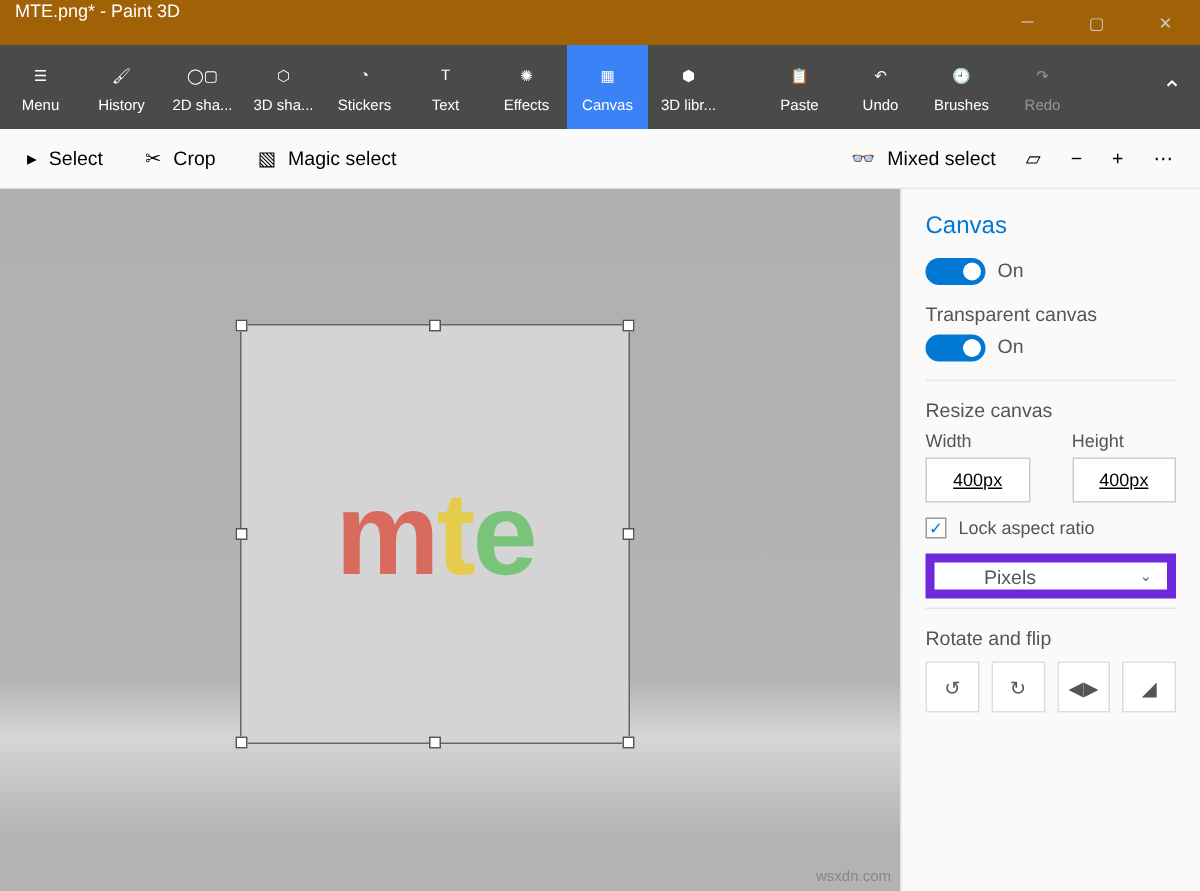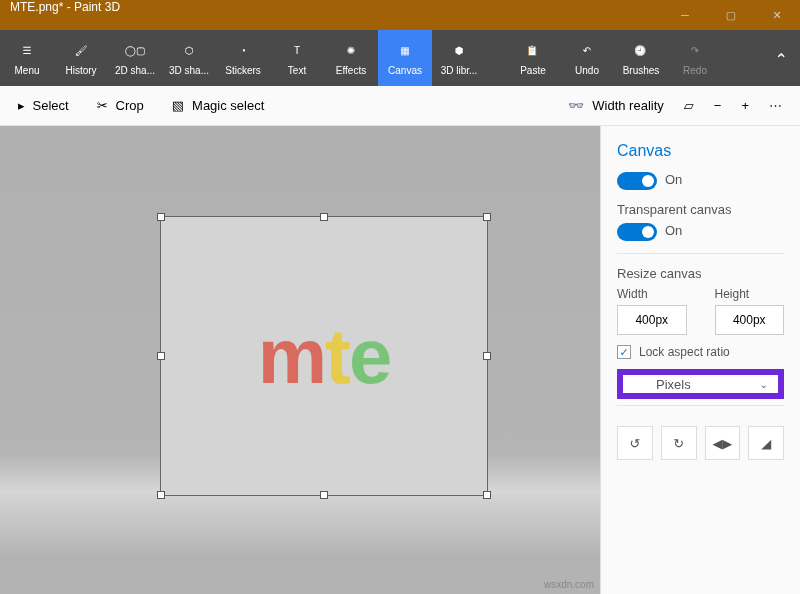--- a/index.html
+++ b/index.html
@@ -11,38 +11,38 @@
     .ribbon { height: 56px; background: #4a4a4a; display: flex; align-items: center; position: relative; }
     .rbtn { width: 54px; height: 56px; display:flex; flex-direction:column; align-items:center; justify-content:center; color:#fff; font-size:10px; gap:4px; }
     .rbtn.canvas-btn { background:#3b82f6; }
     .ricon { width:20px; height:20px; display:flex; align-items:center; justify-content:center; }
     .expand { position:absolute; right:12px; top:20px; }
     .toolbar { height: 40px; background:#fafafa; border-bottom:1px solid #e5e5e5; display:flex; align-items:center; padding:0 18px; gap:28px; font-size:13px; }
     .tb { display:flex; align-items:center; gap:8px; }
     .tb-right { margin-left:auto; display:flex; align-items:center; gap:20px; }
     .main { display:flex; height: calc(594px - 30px - 56px - 40px); }
     .canvas-area { flex:1; background:#b8b8b8; background: linear-gradient(180deg, #b0b0b0 0%, #b4b4b4 70%, #d6d6d6 78%, #b3b3b3 92%); position:relative; }
-    .selection-box { position:absolute; left:160px; top:90px; width:328px; height:280px; border:1px solid #666; background:#d4d4d4; }
+    .selection-box { position:absolute; left:160px; top:90px; width:260px; height:280px; border:1px solid #666; background:#d4d4d4; }
     .handle { position:absolute; width:8px; height:8px; background:#fff; border:1px solid #555; }
     .h1{left:-4px;top:-4px}.h2{left:calc(50% - 4px);top:-4px}.h3{right:-4px;top:-4px}
     .h4{left:-4px;top:calc(50% - 4px)}.h5{right:-4px;top:calc(50% - 4px)}
     .h6{left:-4px;bottom:-4px}.h7{left:calc(50% - 4px);bottom:-4px}.h8{right:-4px;bottom:-4px}
     .mte { position:absolute; left:50%; top:50%; transform:translate(-50%,-50%); font-size:78px; font-weight:700; letter-spacing:-2px; font-family: Arial, sans-serif; }
     .m { color:#d96b5e; } .t { color:#e6cc4d; } .e { color:#7ac47a; }
     .panel { width:200px; background:#fafafa; border-left:1px solid #e0e0e0; padding:16px; font-size:13px; color:#555; }
     .panel-title { color:#0078d4; font-size:16px; font-weight:400; margin-bottom:12px; }
     .prop { margin-bottom:12px; }
     .prop-label { margin-bottom:6px; display:block; }
     .toggle { width:40px; height:18px; background:#0078d4; border-radius:10px; position:relative; display:inline-block; vertical-align:middle; margin-right:8px; }
     .toggle::after { content:''; position:absolute; width:12px; height:12px; background:#fff; border-radius:50%; top:3px; right:3px; }
     .section { border-top:1px solid #e5e5e5; padding-top:12px; margin-top:6px; }
     .wh-row { display:flex; gap:28px; }
     .wh-col { flex:1; }
     .wh-col label { display:block; font-size:12px; margin-bottom:4px; }
-    .input { width:100%; height:30px; border:1px solid #ccc; background:#fff; text-align:center; font-size:12px; }
+    .input { width:100%; height:30px; border:1px solid #ccc; background:#fff; text-align:center; font-size:12px;text-decoration:underline; }
     .chk-row { display:flex; align-items:center; gap:8px; margin-top:10px; font-size:12px; }
     .chk { width:14px; height:14px; border:1px solid #999; background:#fff; display:flex; align-items:center; justify-content:center; color:#0078d4; font-size:11px; }
     .dropdown { width:100%; height:30px; border:6px solid #6d28d9; background:#fff; display:flex; align-items:center; justify-content:flex-start; margin-top:10px; position:relative; font-size:13px;padding-left:33px; }
     .dropdown .chev { position:absolute; right:10px; font-size:10px; color:#666; }
     .btn-row { display:flex; gap:8px; margin-top:8px; }
     .ibtn { flex:1; height:34px; border:1px solid #ddd; background:#fff; display:flex; align-items:center; justify-content:center; }
     .watermark { position:absolute; bottom:4px; right:6px; font-size:10px; color:#888; }
   </style>
 </head>
 <body>
@@ -122,21 +122,21 @@
       <span>✂</span>
       <span>Crop</span>
     </div>
   <div class="tb">
       <span>▧</span>
       <span>Magic select</span>
     </div>
   <div class="tb-right">
     <div class="tb">
         <span>👓</span>
-        <span>Width reality</span>
+        <span>Mixed select</span>
       </div>
     <span>▱</span>
     <span>−</span>
     <span>+</span>
     <span>⋯</span>
   </div>
 </div>
 
 <div class="main">
   <div class="canvas-area">
@@ -172,20 +172,21 @@
       <div class="chk-row">
           <span class="chk">✓</span>
           <span>Lock aspect ratio</span>
         </div>
       <div class="dropdown">
           <span>Pixels</span>
           <span class="chev">⌄</span>
         </div>
     </div>
     <div class="section">
+      <span class="prop-label">Rotate and flip</span>
       <div class="btn-row">
         <div class="ibtn">↺</div>
         <div class="ibtn">↻</div>
         <div class="ibtn">◀▶</div>
         <div class="ibtn">◢</div>
       </div>
     </div>
   </div>
 </div>
 

